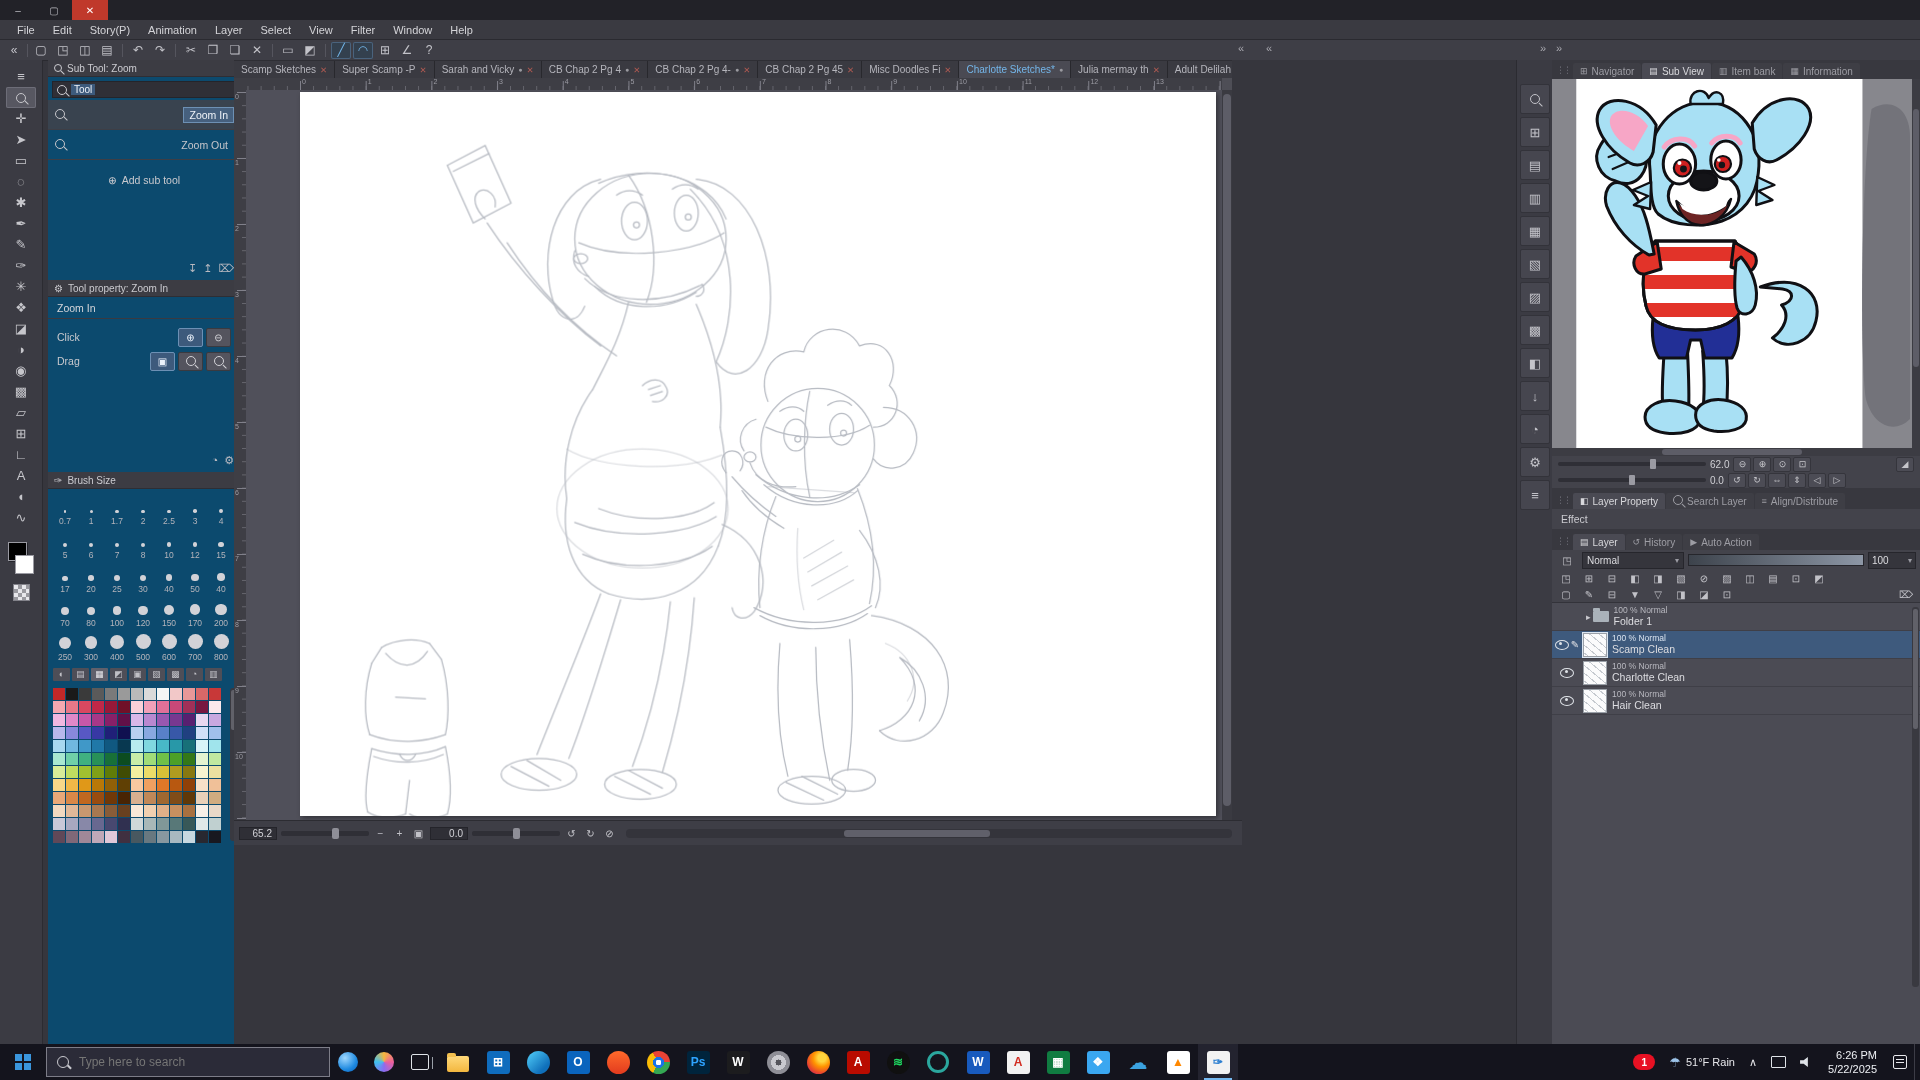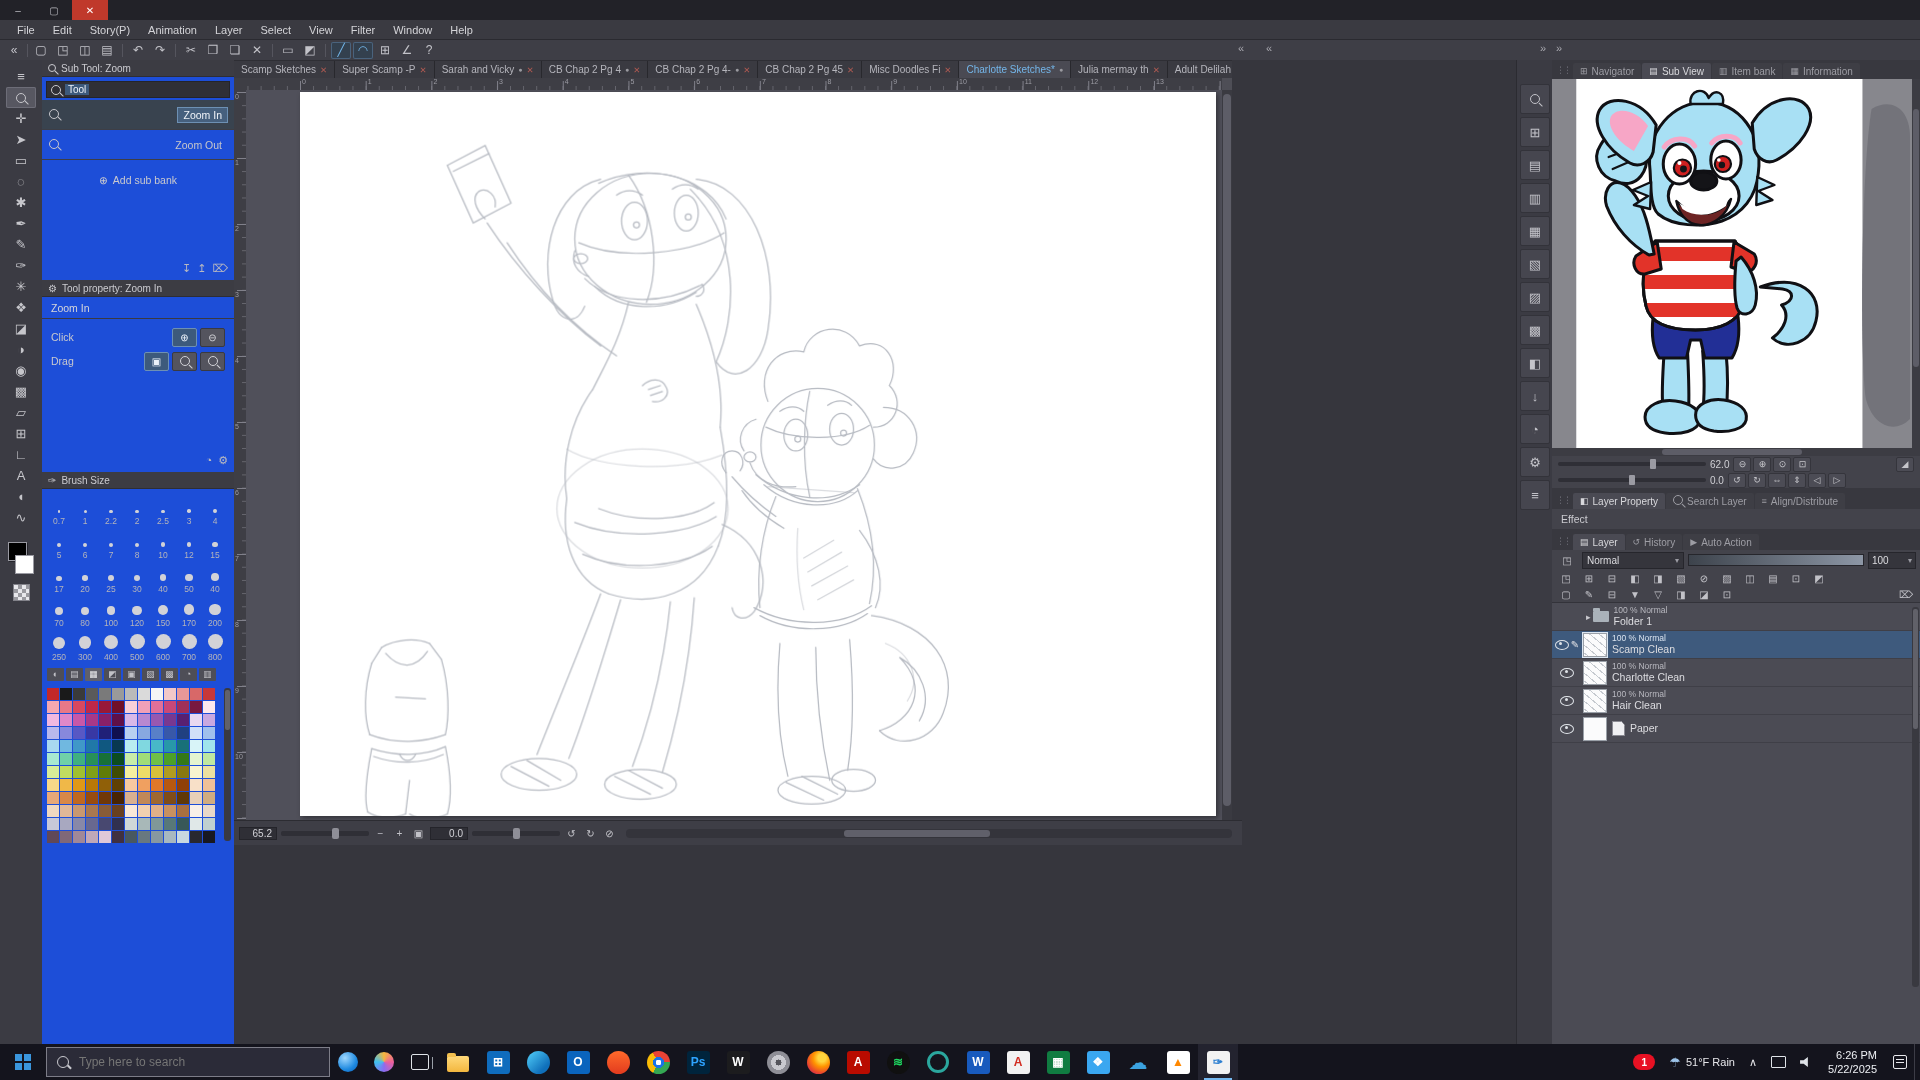--- a/index.html
+++ b/index.html
@@ -37,21 +37,21 @@
   .trans{width:15px;height:15px;margin-top:10px;border:1px solid #82828a;
     background-image:linear-gradient(45deg,#9a9aa0 25%,transparent 25%,transparent 75%,#9a9aa0 75%),
                      linear-gradient(45deg,#9a9aa0 25%,#e8e8ec 25%,#e8e8ec 75%,#9a9aa0 75%);
     background-size:8px 8px;background-position:0 0,4px 4px;background-color:#e8e8ec}
 
   
   .cssmag{display:inline-block;width:8px;height:8px;border:1.4px solid currentColor;border-radius:50%;position:relative}
   .cssmag::after{content:"";position:absolute;width:5px;height:1.4px;background:currentColor;right:-4px;bottom:-2px;transform:rotate(45deg)}
 
   
-  #leftpanel{position:absolute;left:42px;top:60px;width:192px;height:984px;background:#1d4ed8;border-right:1px solid #2b2b31}
+  #leftpanel{position:absolute;left:48px;top:60px;width:192px;height:984px;background:#0c4a6e;border-right:1px solid #2b2b31}
   .phead{height:16px;background:#3c3c43;display:flex;align-items:center;gap:5px;padding:0 6px;color:#cbcbd0;font-size:10px;border-bottom:1px solid #2e2e34}
   .phead .cssmag{width:6px;height:6px}
   #p-subtool{height:220px;position:relative}
   .search{margin:4px 4px 2px;height:15px;background:#2f2f36;border:1px solid #24242a;display:flex;align-items:center;gap:4px;padding:0 4px;color:#c9c9ce}
   .search .sel{background:#3d5a7c;color:#eef2f8;padding:0 3px;font-size:10px}
   .strow{height:29px;display:flex;align-items:center;padding:0 7px;border-bottom:1px solid #3e3e45;color:#c6c6cb}
   .strow .lbl{margin-left:auto;padding:1px 5px;font-size:10.5px}
   .strow.sel{background:#39434f}
   .strow.sel .lbl{background:#46607e;box-shadow:0 0 0 1px #6d90b4;color:#eef2f8}
   .addsub{display:flex;align-items:center;justify-content:center;gap:5px;height:20px;margin-top:10px;color:#c9c9ce;font-size:10.5px}
@@ -378,21 +378,21 @@
             <span><span class="cssmag"></span></span>
             <span class="lbl">Zoom In</span>
           </div>
           <div class="strow">
             <span><span class="cssmag"></span></span>
             <span class="lbl">Zoom Out</span>
           </div>
         </div>
       <div class="addsub">
         <span>⊕</span>
-        <span>Add sub bank</span>
+        <span>Add sub tool</span>
       </div>
       <div class="pfooter" id="subtool-footer">
           <span>↧</span>
           <span>↥</span>
           <span>⌦</span>
         </div>
     </div>
 
     <div id="p-toolprop">
       <div class="phead">
@@ -442,21 +442,21 @@
           <div class="bs">
             <span class="dot" style="width: 2.86088px; height: 2.86088px;"></span>
             <span>0.7</span>
           </div>
           <div class="bs">
             <span class="dot" style="width: 3px; height: 3px;"></span>
             <span>1</span>
           </div>
           <div class="bs">
             <span class="dot" style="width: 3.18565px; height: 3.18565px;"></span>
-            <span>2.2</span>
+            <span>1.7</span>
           </div>
           <div class="bs">
             <span class="dot" style="width: 3.33793px; height: 3.33793px;"></span>
             <span>2</span>
           </div>
           <div class="bs">
             <span class="dot" style="width: 3.46938px; height: 3.46938px;"></span>
             <span>2.5</span>
           </div>
           <div class="bs">
@@ -1292,30 +1292,20 @@
           <div class="lay">
             <span class="gut">
               <i class="eye"></i>
             </span>
             <i class="thumb sketchthumb"></i>
             <span class="meta">
               <span class="info">100 % Normal</span>
               <span class="nm">Hair Clean</span>
             </span>
           </div>
-          <div class="lay">
-            <span class="gut">
-              <i class="eye"></i>
-            </span>
-            <i class="thumb"></i>
-            <i class="pageico"></i>
-            <span class="meta">
-              <span class="nm">Paper</span>
-            </span>
-          </div>
         </div>
       <div class="vscroll" style="right:1px">
           <i class="th" style="top:2px;height:120px"></i>
         </div>
     </div>
   </div>
 
   <div id="taskbar">
     <div class="tb-start">
       <span class="winlogo">

